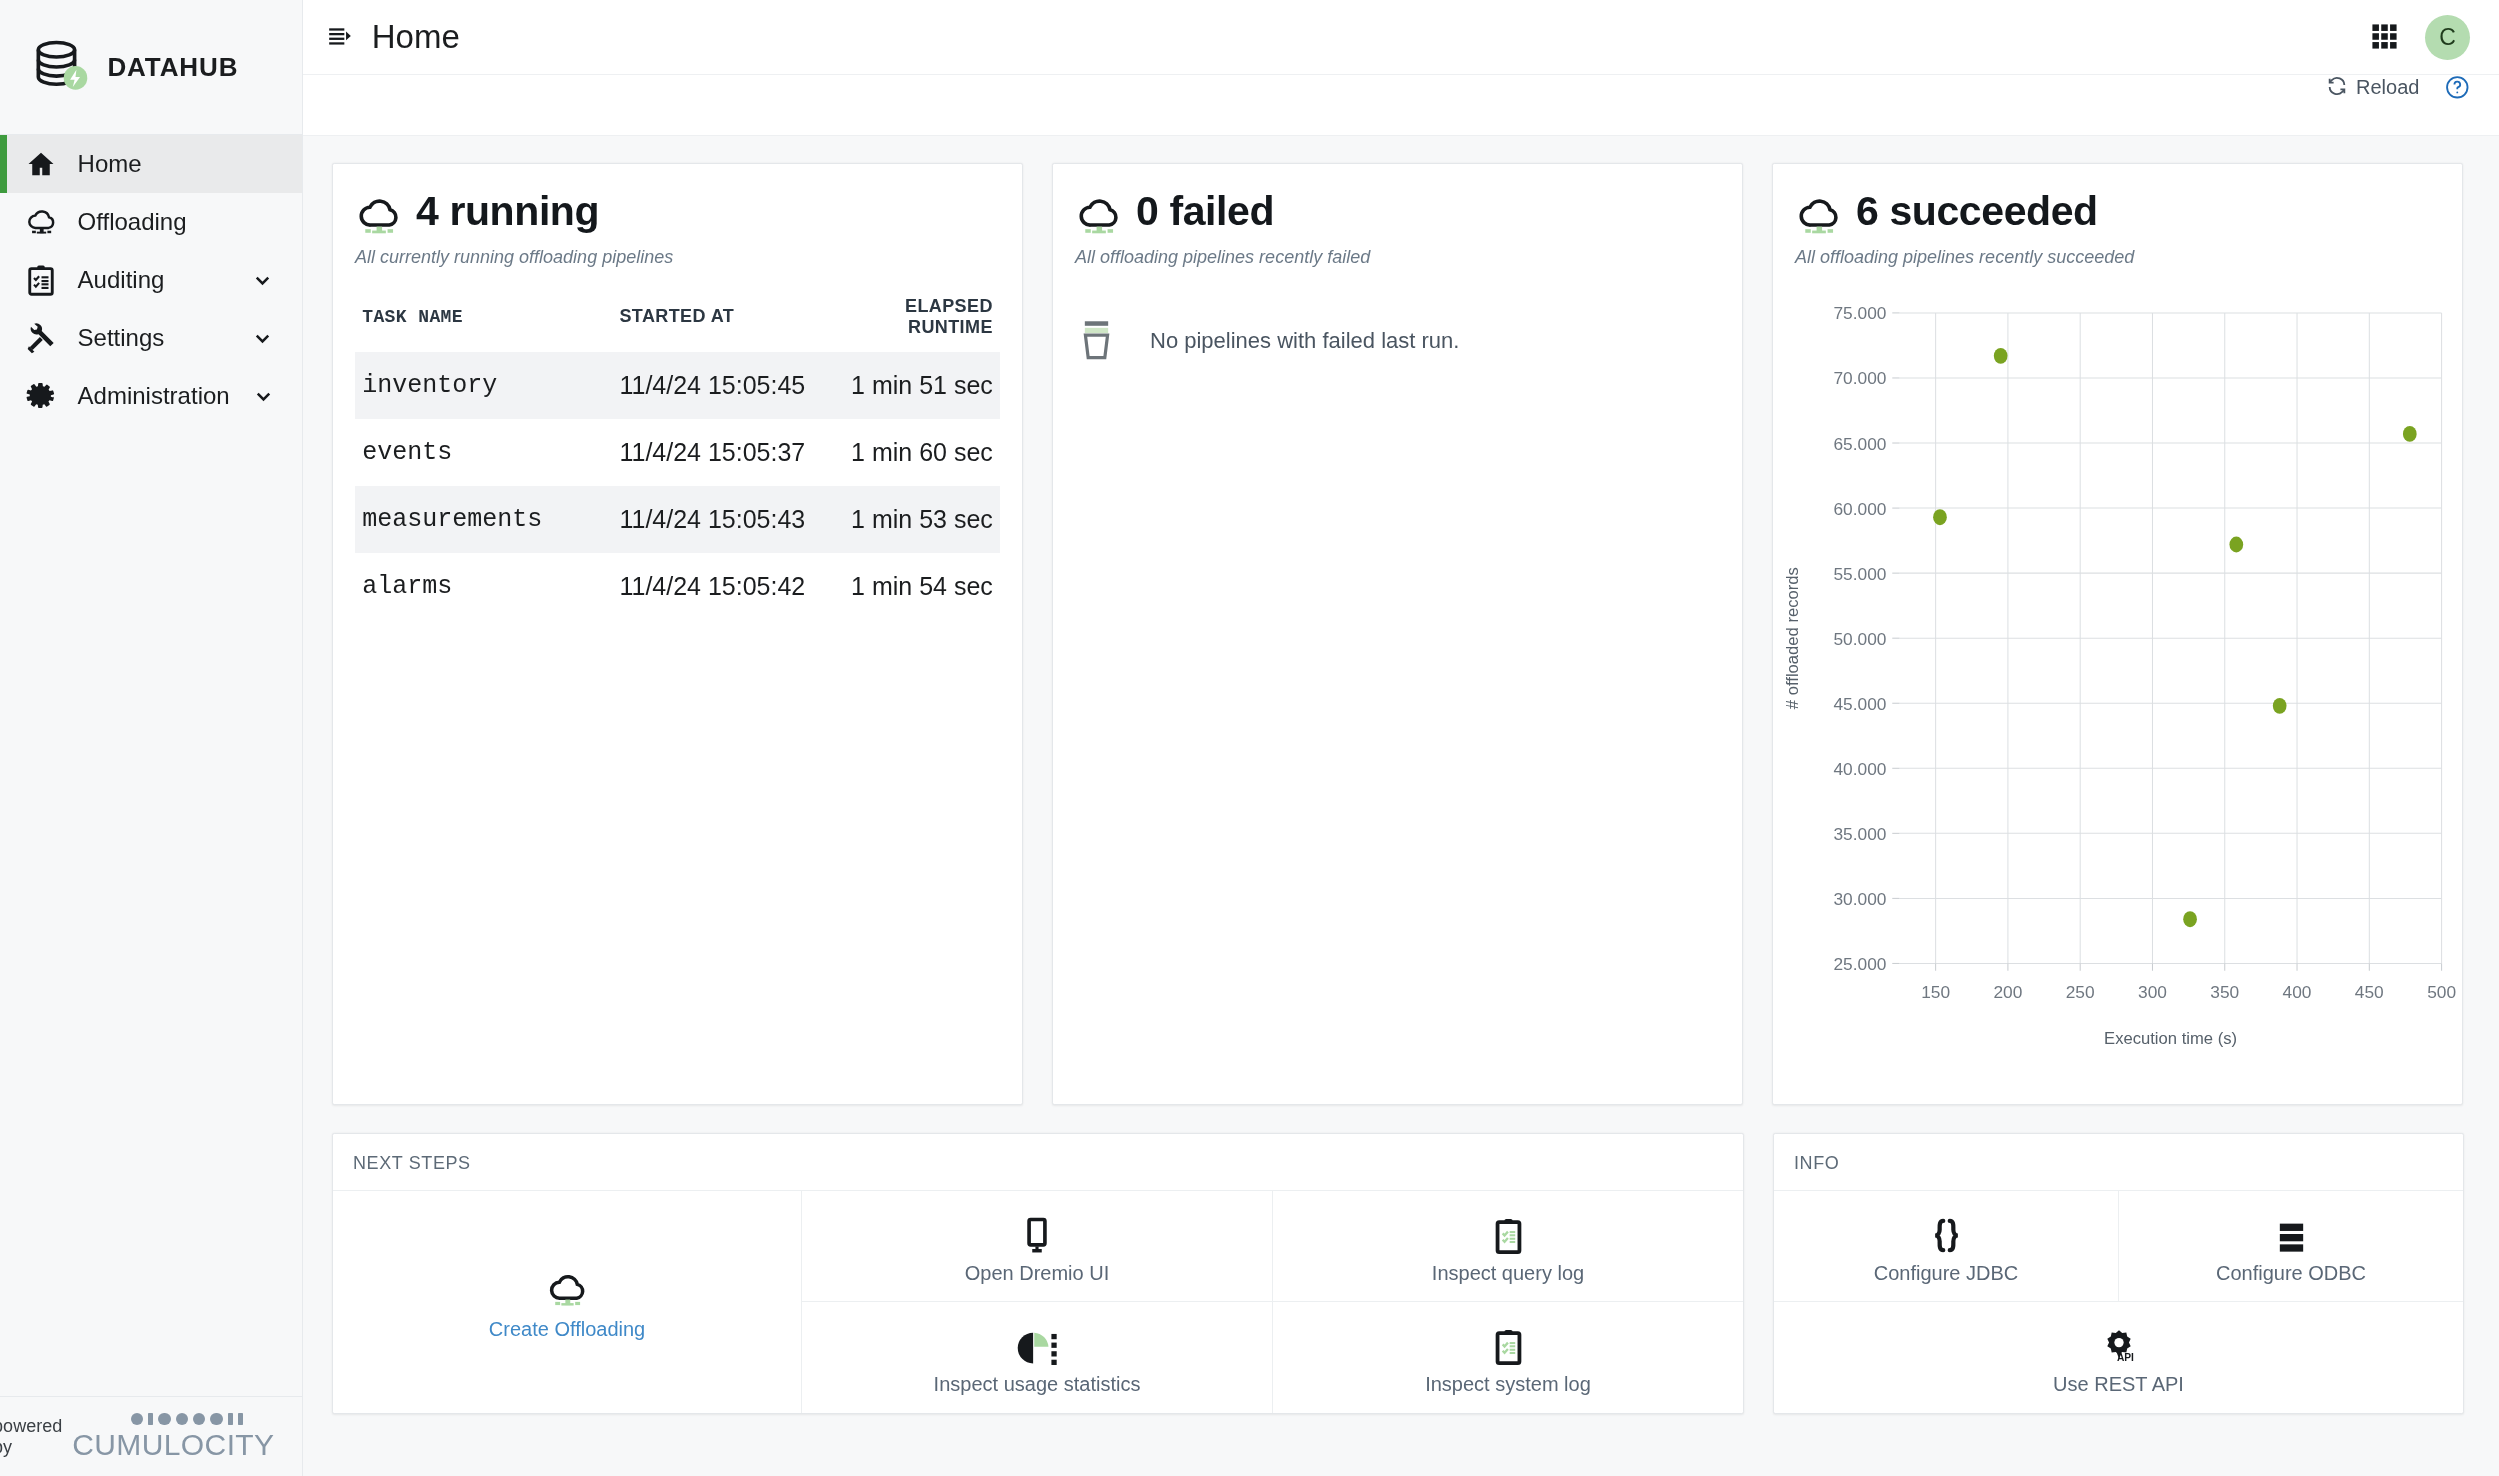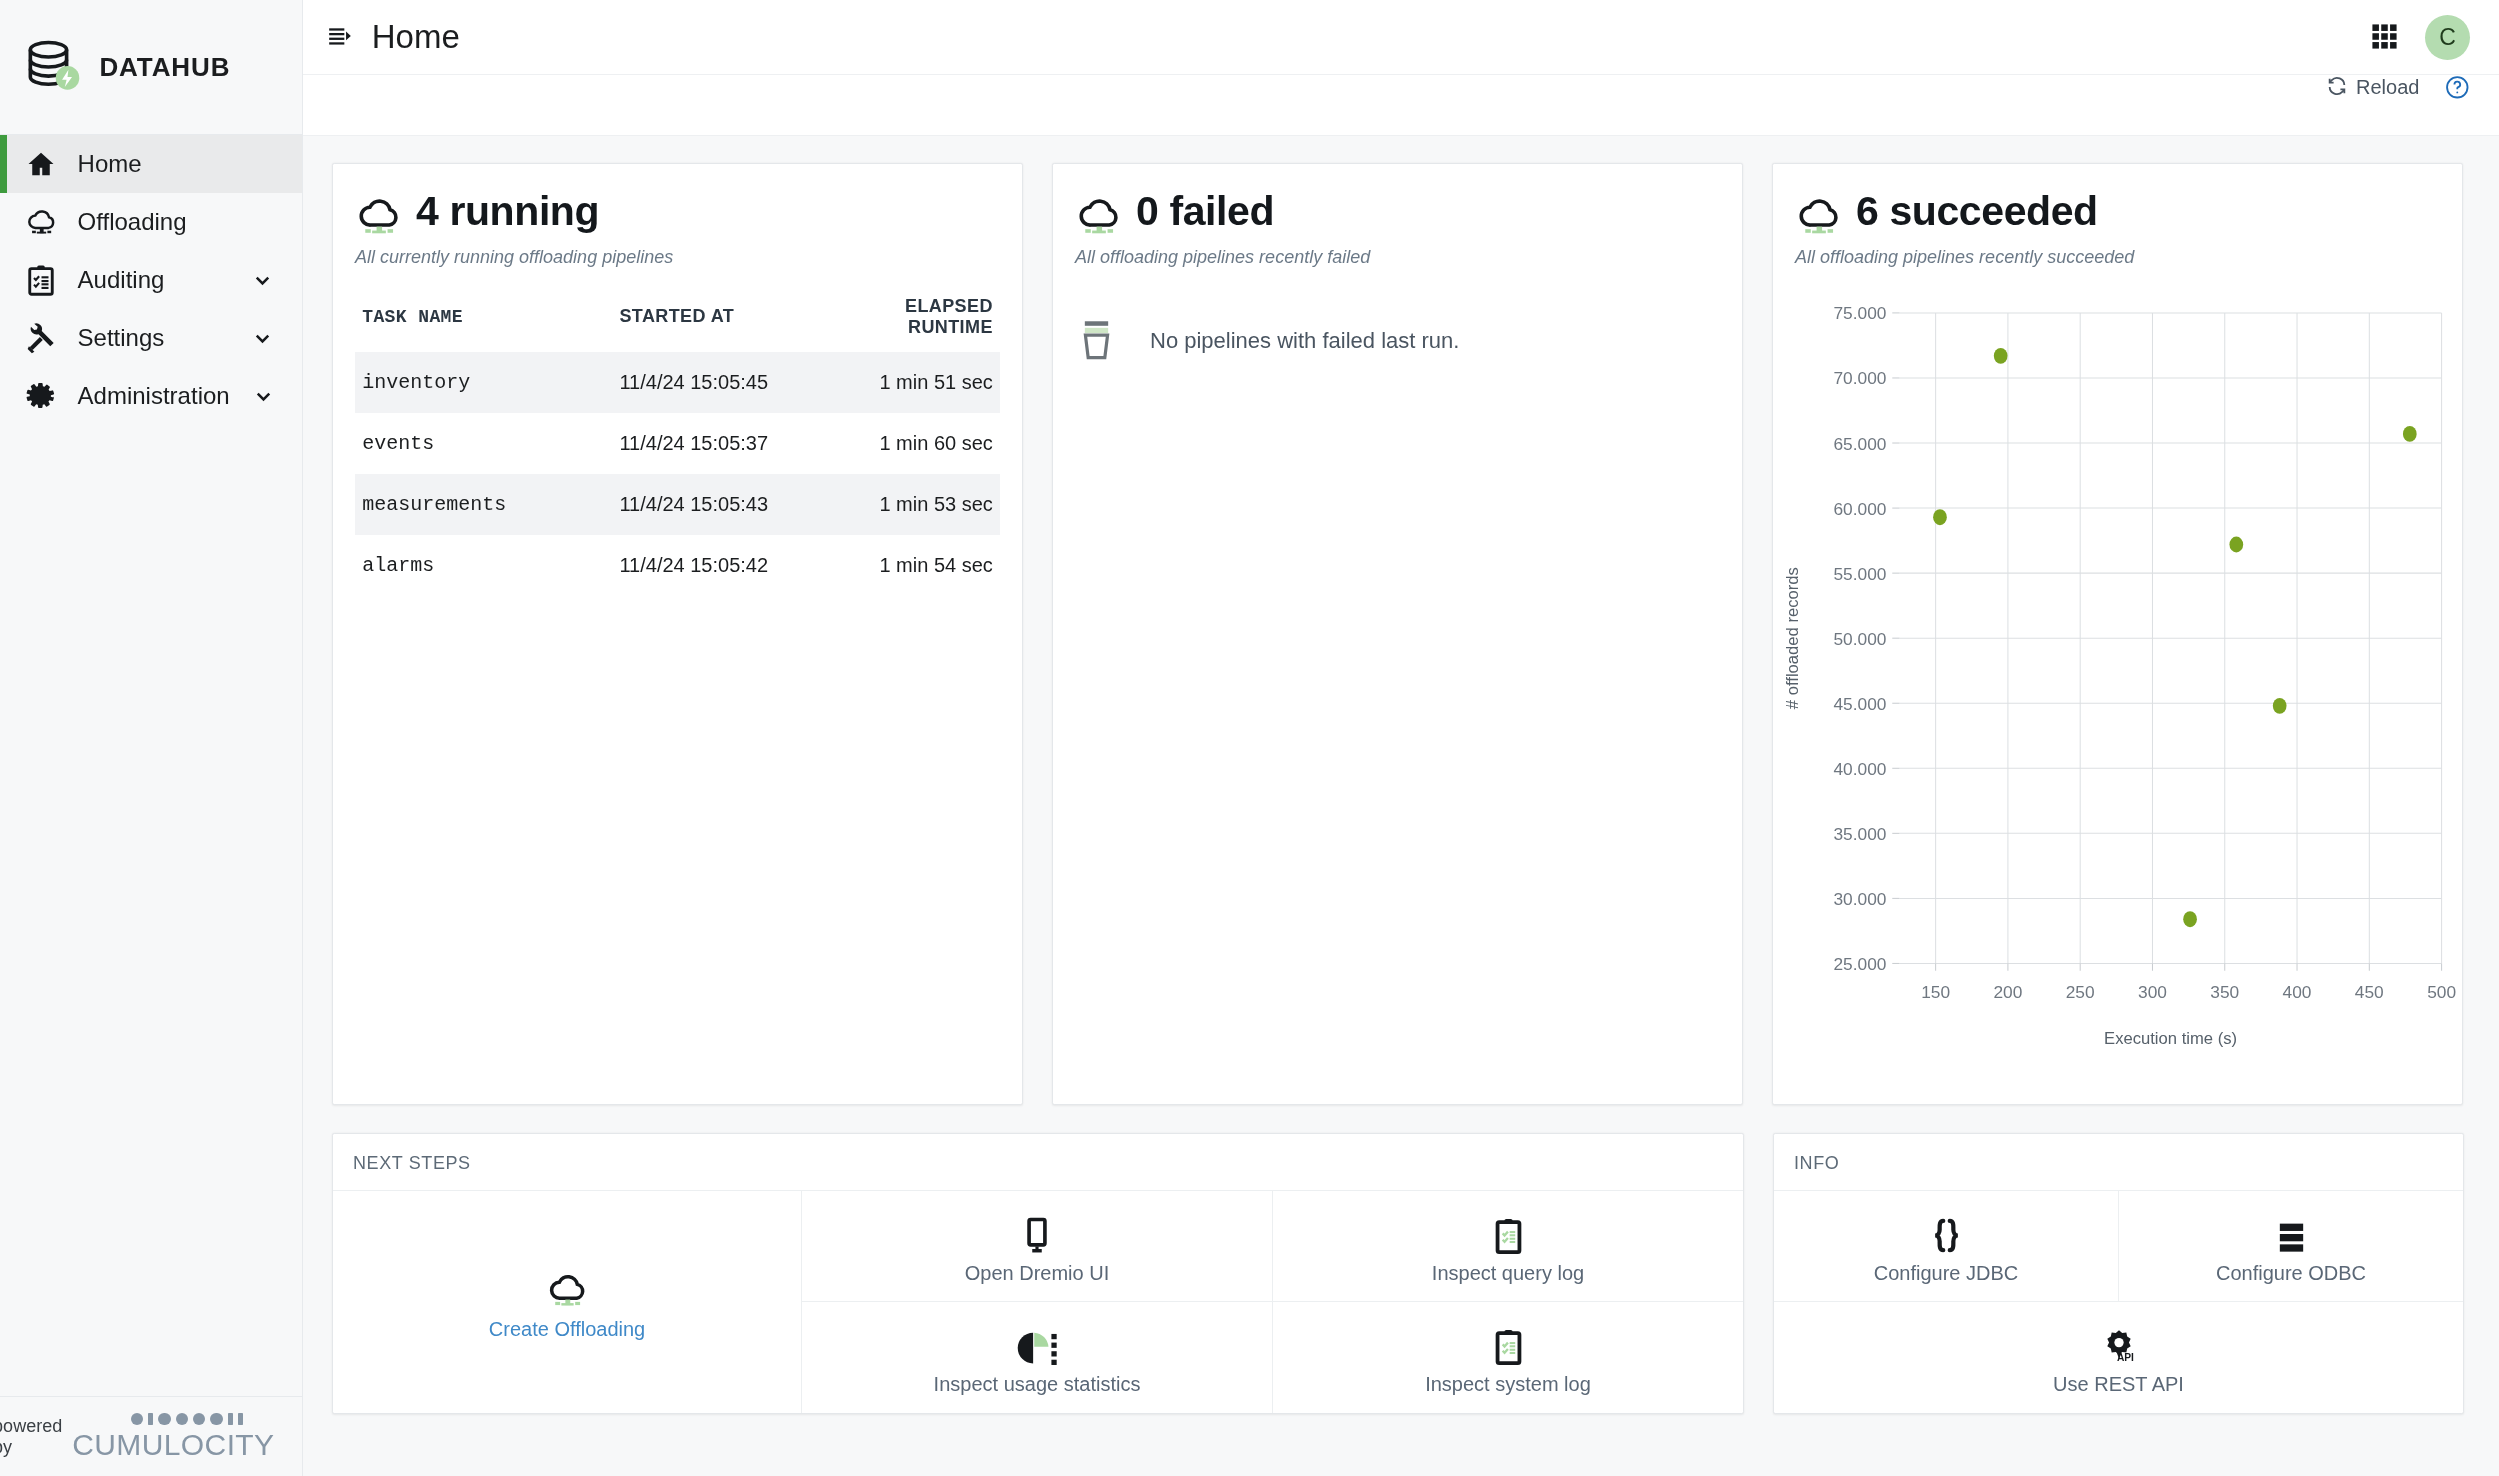--- a/index.html
+++ b/index.html
@@ -14,21 +14,21 @@
   #sidebar {
     position: absolute; left: 0; top: 0;
     width: 303px; height: 1477px;
     background: #f7f8f9;
     border-right: 1.4px solid #e7eaed;
     display: flex; flex-direction: column;
   }
   #brand {
     height: 135px;
     display: flex; align-items: center;
-    padding-left: 24px; gap: 17.4px;
+    padding-left: 32px; gap: 17.4px;
     border-bottom: 1.4px solid #e7eaed;
   }
   #brand .logo { width: 58px; height: 58px; flex: 0 0 58px; }
   #brand .brand-text {
     font-size: 26px; font-weight: 700; letter-spacing: 0.9px;
     color: #1b1d1f;
   }
 
   .nav { padding-top: 0; }
   .nav-item {
@@ -111,21 +111,21 @@
 
   
   #card-running { width: 691px; height: 942px; display:flex; flex-direction:column;}
   table.tbl { width: 100%; border-collapse: collapse; margin-top: 27.5px; }
   table.tbl th {
     font-size: 18px; font-weight: 700; color: #2c3742;
     letter-spacing: 0.4px; text-align: left;
     padding: 0 0 14.5px 0;
   }
   table.tbl th.r, table.tbl td.r { text-align: right; }
-  table.tbl td { font-size: 20px; color: #1b1d1f; padding: 19px 0; }
+  table.tbl td { font-size: 25px; color: #1b1d1f; padding: 19px 0; }
   table.tbl tbody tr.odd { background: #f2f3f5; }
   .tbl-wrap { padding: 0 22px; }
   .col-task { width: 41%; padding-left: 7.2px !important; font-family: Liberation Mono, monospace;}
   .col-started { width: 32%; }
   .col-elapsed { width: 27%; padding-right: 7.2px !important;}
 
   
   #card-failed { width: 691px; height: 942px; }
   .empty-row { display: flex; align-items: center; gap: 36px; padding: 51px 22px 0 26px; }
   .empty-text { font-size: 22px; color: #4a5561; }

